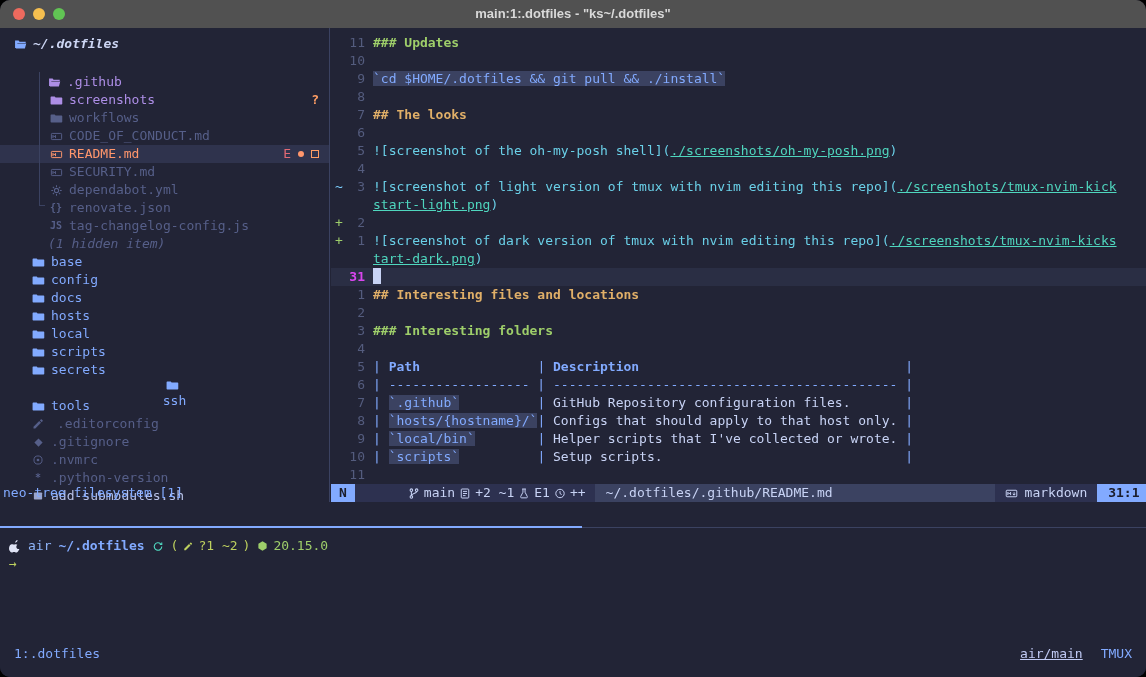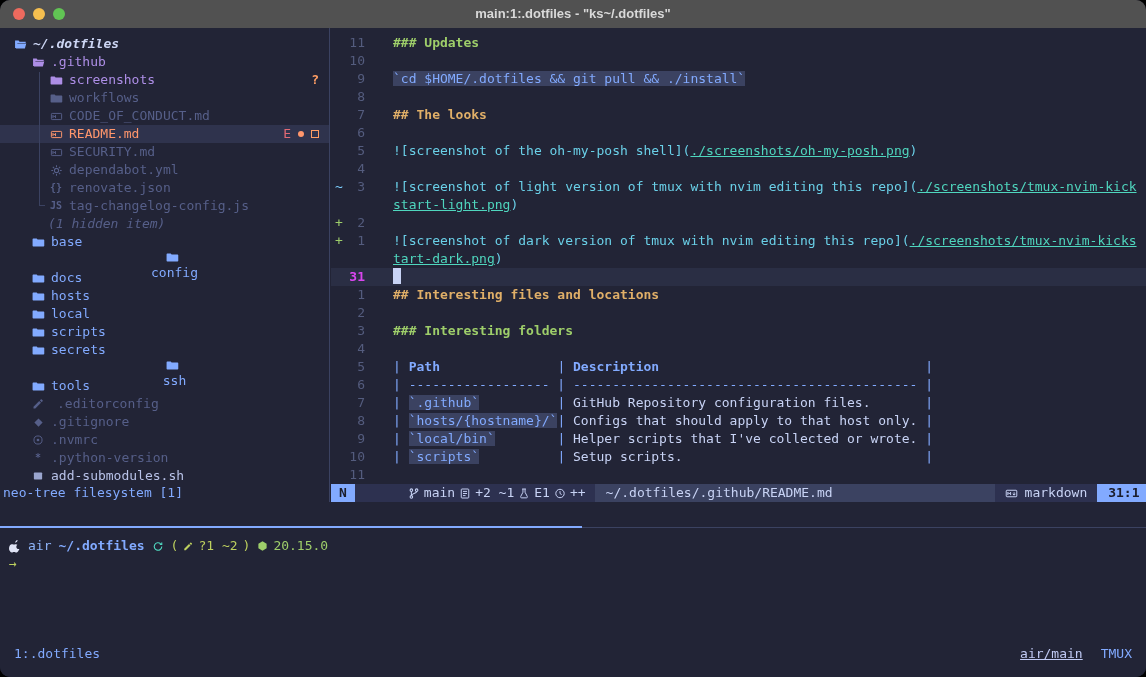--- a/index.html
+++ b/index.html
@@ -34,21 +34,21 @@
   .neotree-footer{position:absolute;left:3px;top:456px;height:18px;color:#82aaff;}
   
   .editor{position:absolute;left:331px;top:0;right:0;height:474px;overflow:hidden;}
   .lines{padding-top:6px;}
   .eline{display:flex;height:18px;}
   .cursorline{background:#2a2e44;}
   .sign{width:14px;padding-left:4px;box-sizing:border-box;flex:none;}
   .schange{color:#7dcfff}.sadd{color:#9ece6a}
   .lnum{width:20px;text-align:right;color:#545c7e;flex:none;}
   .lnum.cur{color:#d946ef;font-weight:bold;}
-  .etext{white-space:pre;margin-left:28px;}
+  .etext{white-space:pre;margin-left:8px;}
   .h2{color:#e0af68;font-weight:bold}
   .h3{color:#9ece6a;font-weight:bold}
   .code{background:#3b4261;color:#82aaff}
   .link{color:#6ad0e8}
   .url{color:#4fd6be;text-decoration:underline}
   .pipe{color:#82aaff}
   .th{color:#82aaff;font-weight:bold}
   .plain{color:#c8d3f5}
   .cursor{display:inline-block;width:8px;height:16px;background:#c8d3f5;vertical-align:-3px;}
   
@@ -100,21 +100,21 @@
         <div class="tree-guide" style="top:44px;height:134px;"></div>
         <div class="tree-guide-corner" style="left:40px;top:177px;width:5px;"></div>
       <div class="tree-row" style="padding-left: 12px;">
             <span class="ic ic-blue">
               <svg width="13" height="13" viewBox="0 0 16 16" fill="currentColor">
                 <path d="M1.3 3.2h4.4l1.1 1.3h7.6v1.5H4.2L2.5 12.4H1.3zM3.9 6.9h11.2l-1.7 5.9H2.3z"></path>
               </svg>
             </span>
             <span class="t-root">~/.dotfiles</span>
           </div>
-          <div class="tree-row" style="padding-left: 30px;">
+          <div class="tree-row" style="padding-left: 46px; margin-top: 20px;">
             <span class="ic ic-purple">
               <svg width="13" height="13" viewBox="0 0 16 16" fill="currentColor">
                 <path d="M1.3 3.2h4.4l1.1 1.3h7.6v1.5H4.2L2.5 12.4H1.3zM3.9 6.9h11.2l-1.7 5.9H2.3z"></path>
               </svg>
             </span>
             <span class="t-purple">.github</span>
           </div>
           <div class="tree-row" style="padding-left: 48px;">
             <span class="ic ic-purple">
               <svg width="13" height="13" viewBox="0 0 16 16" fill="currentColor">
@@ -187,21 +187,21 @@
             <span class="t-hidden">(1 hidden item)</span>
           </div>
           <div class="tree-row" style="padding-left: 30px;">
             <span class="ic ic-blue">
               <svg width="13" height="13" viewBox="0 0 16 16" fill="currentColor">
                 <path d="M1.6 3.1h4.2l1.1 1.3h7.3c.5 0 .9.4.9.9v6.8c0 .5-.4.9-.9.9H1.6c-.5 0-.9-.4-.9-.9V4c0-.5.4-.9.9-.9z"></path>
               </svg>
             </span>
             <span class="t-blue">base</span>
           </div>
-          <div class="tree-row" style="padding-left: 30px; flex-direction: column;">
+          <div class="tree-row" style="padding-left: 30px;">
             <span class="ic ic-blue">
               <svg width="13" height="13" viewBox="0 0 16 16" fill="currentColor">
                 <path d="M1.6 3.1h4.2l1.1 1.3h7.3c.5 0 .9.4.9.9v6.8c0 .5-.4.9-.9.9H1.6c-.5 0-.9-.4-.9-.9V4c0-.5.4-.9.9-.9z"></path>
               </svg>
             </span>
             <span class="t-blue">config</span>
           </div>
           <div class="tree-row" style="padding-left: 30px;">
             <span class="ic ic-blue">
               <svg width="13" height="13" viewBox="0 0 16 16" fill="currentColor">

